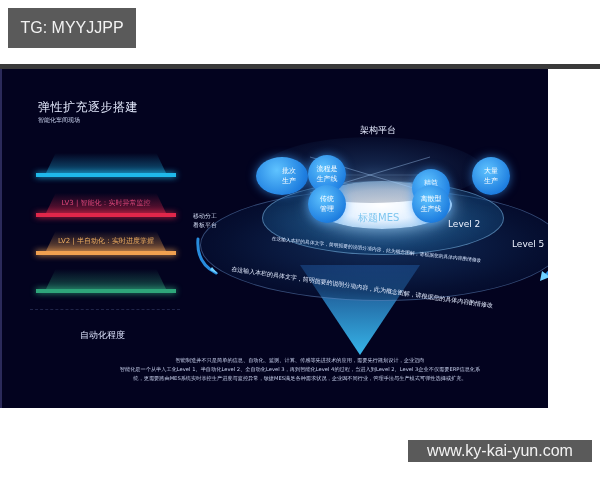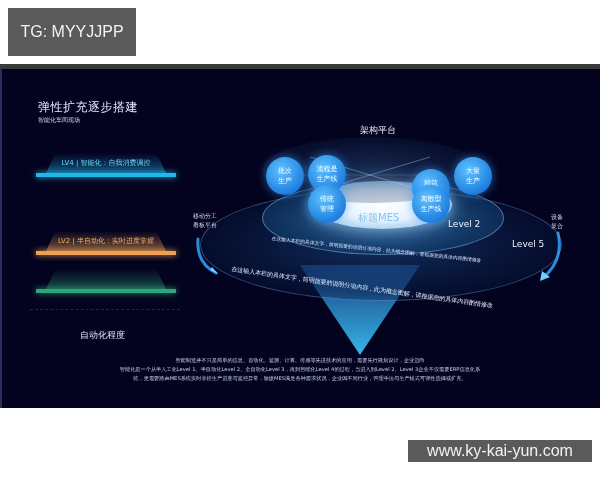--- a/index.html
+++ b/index.html
@@ -1,21 +1,21 @@
 <!DOCTYPE html>
 <html><head>
 <meta charset="utf-8">
 <style>
   html, body { margin:0; padding:0; }
   body { width:600px; height:480px; background:#ffffff; position:relative; overflow:hidden; font-family:"DejaVu Sans", sans-serif; }
   .tag { position:absolute; background:#5a5a5a; color:#f2f2f2; font-family:"Liberation Sans", sans-serif; font-size:16px; display:flex; align-items:center; justify-content:center; }
-  #tg-badge { left:8px; top:8px; width:128px; height:48px; }
+  #tg-badge { left:8px; top:8px; width:128px; height:40px; }
   #url-badge { left:408px; top:440px; width:184px; height:22px; }
   #banner-top { position:absolute; left:0; top:64px; width:600px; height:5px; background:#3a3a3a; }
-  #banner { position:absolute; left:0; top:69px; width:600px; height:339px; background:#03031f; overflow:hidden; }
+  #banner { position:absolute; left:0; top:69px; width:548px; height:339px; background:#03031f; overflow:hidden; }
   #banner::before { content:""; position:absolute; left:0; top:0; width:2px; height:100%; background:#2b2a5a; }
   .t { position:absolute; color:#e6ecff; white-space:nowrap; }
   #left-title { left:38px; top:30px; font-size:12px; letter-spacing:0.5px; }
   #left-sub { left:38px; top:47px; font-size:6px; color:#c9d2ee; }
   .layer { position:absolute; left:36px; width:140px; height:28px; }
   .layer .face { position:absolute; left:10px; right:10px; top:0; height:20px; clip-path:polygon(8% 0,92% 0,100% 100%,0 100%); }
   .layer .edge { position:absolute; left:0; right:0; top:20px; height:4px; }
   .layer .lbl { position:absolute; left:0; right:0; top:5px; text-align:center; font-size:7px; }
   #axis-label { left:80px; top:260px; font-size:9px; color:#e0e6ff;text-align:right; }
   .ring { position:absolute; border-radius:50%; }
@@ -31,21 +31,25 @@
 <div id="banner-top"></div>
 
 <div id="banner">
 
   <div class="t" id="left-title">弹性扩充逐步搭建</div>
   <div class="t" id="left-sub">智能化车间现场</div>
 
   <div class="layer" style="top:84px;">
     <div class="face" style="background:linear-gradient(180deg,rgba(31,184,234,0) 0%,rgba(31,184,234,0.45) 100%);"></div>
     <div class="edge" style="background:#1fb8ea;box-shadow:0 0 6px #1fb8ea;"></div>
-    <div class="lbl" style="color:#6fd3ff;">LV4 | 智能化：自我消费调控</div>
+  </div>
+  <div class="layer" style="top:124px;">
+    <div class="face" style="background:linear-gradient(180deg,rgba(224,39,74,0) 0%,rgba(224,39,74,0.5) 100%);"></div>
+    <div class="edge" style="background:#e0274a;box-shadow:0 0 6px #e0274a;"></div>
+    <div class="lbl" style="color:#e0467a;">LV3 | 智能化：实时异常监控</div>
   </div>
   <div class="layer" style="top:162px;">
     <div class="face" style="background:linear-gradient(180deg,rgba(240,160,80,0) 0%,rgba(240,160,80,0.5) 100%);"></div>
     <div class="edge" style="background:#f0a050;box-shadow:0 0 6px #f0a050;"></div>
     <div class="lbl" style="color:#f2b060;">LV2 | 半自动化：实时进度掌握</div>
   </div>
   <div class="layer" style="top:200px;">
     <div class="face" style="background:linear-gradient(180deg,rgba(46,165,122,0) 0%,rgba(46,165,122,0.45) 100%);"></div>
     <div class="edge" style="background:#2ea57a;box-shadow:0 0 6px #2ea57a;"></div>
   </div>
@@ -71,25 +75,25 @@
   <div class="t" style="left:360px;top:55px;font-size:9px;color:#e6ecff;">架构平台</div>
 
   <div class="bubble" style="left:308px;top:60px;margin-top:26px;">
       <span style="white-space:pre;">流程是
 生产线</span>
     </div>
   <div class="bubble" style="left:412px;top:76px;margin-top:24px;">
       <span style="white-space:pre;">精益
 管理</span>
     </div>
-  <div class="bubble" style="left:266px;top:88px;">
+  <div class="bubble" style="left:256px;top:88px;padding-left:14px;">
       <span style="white-space:pre;">批次
 生产</span>
     </div>
-  <div class="bubble" style="left:454px;top:88px;">
+  <div class="bubble" style="left:472px;top:88px;">
       <span style="white-space:pre;">大量
 生产</span>
     </div>
   <div class="bubble" style="left:308px;top:116px;">
       <span style="white-space:pre;">传统
 管理</span>
     </div>
   <div class="bubble" style="left:412px;top:116px;text-align:right;">
       <span style="white-space:pre;">离散型
 生产线</span>

